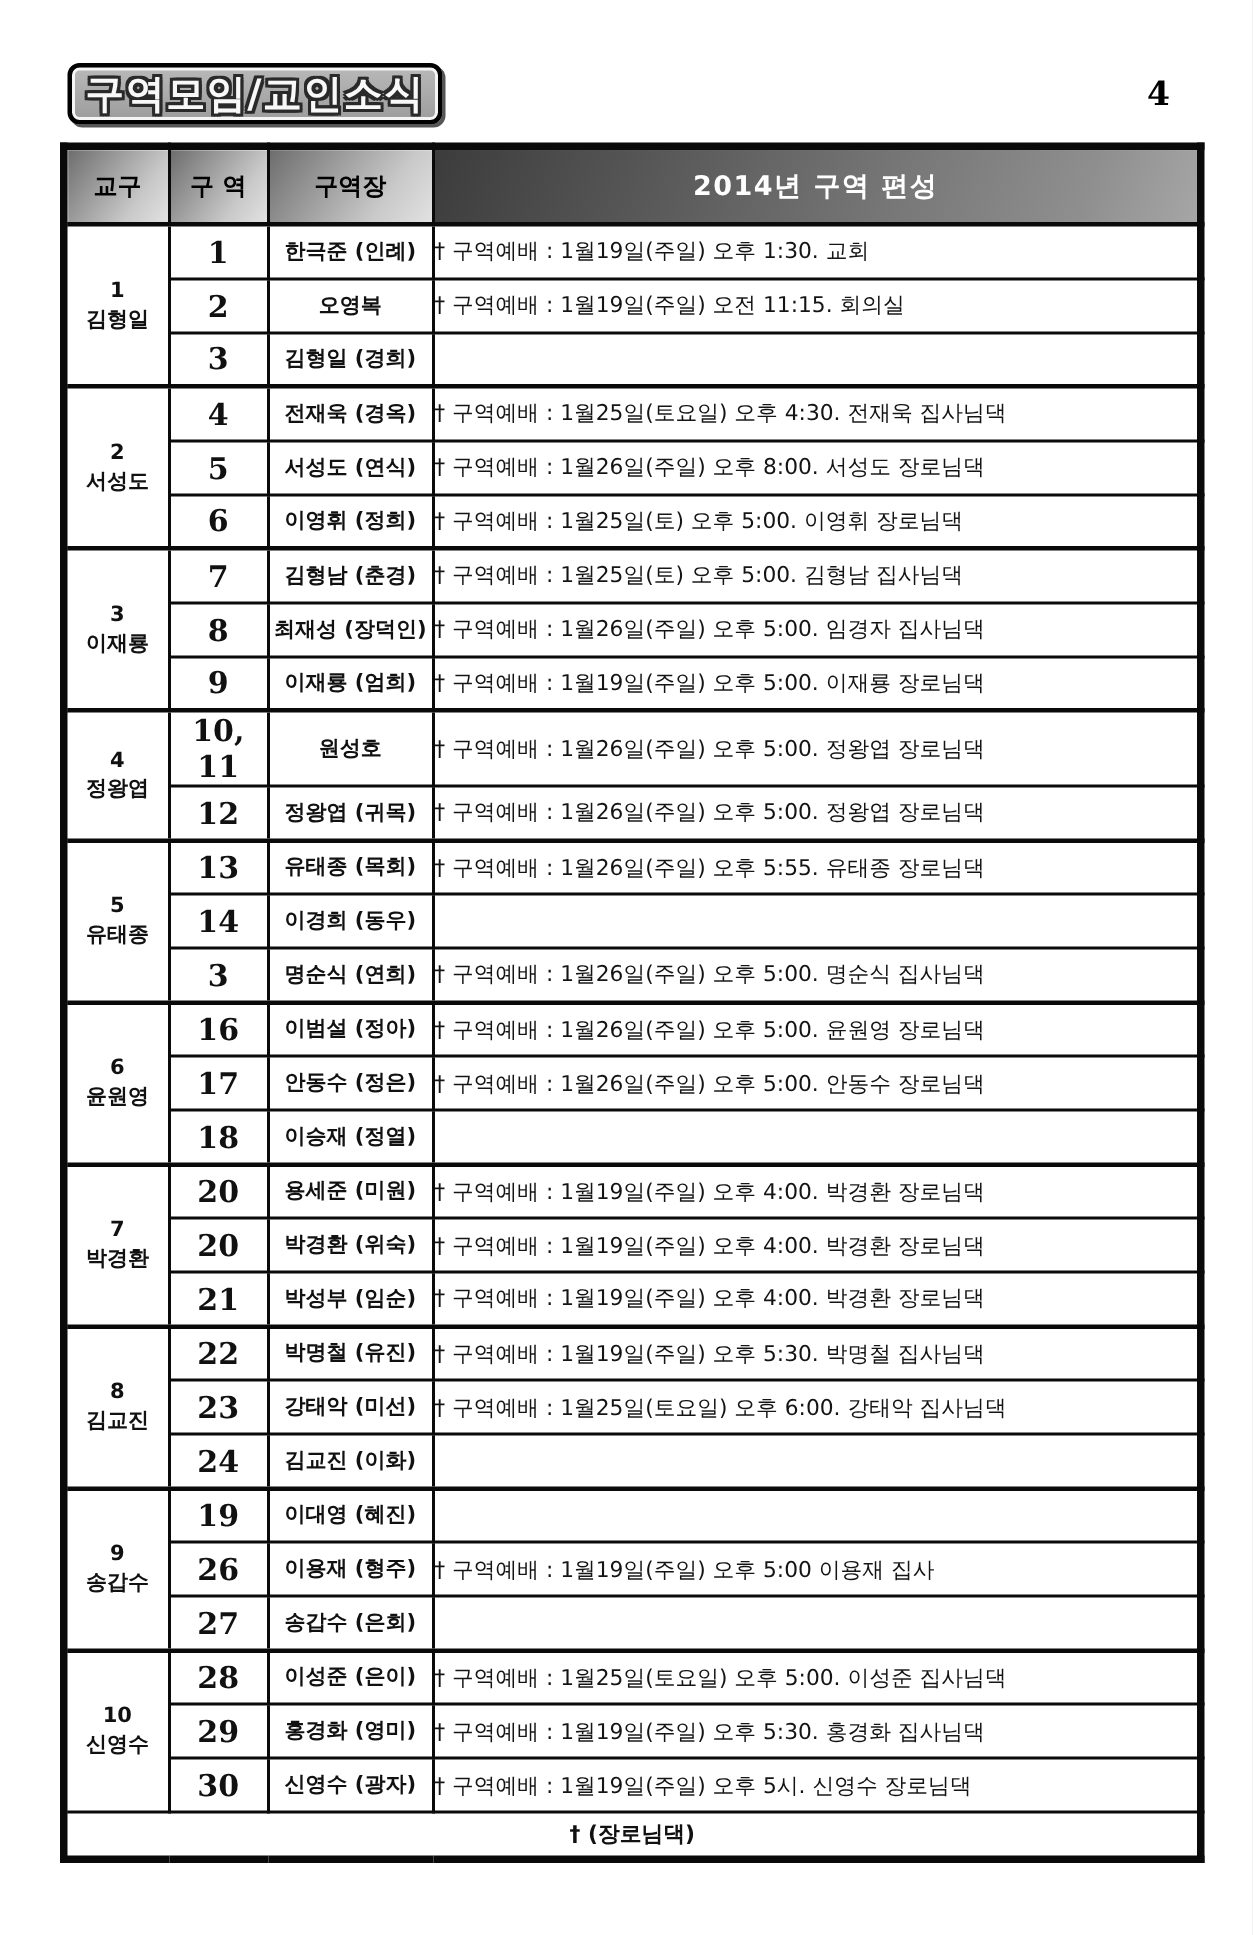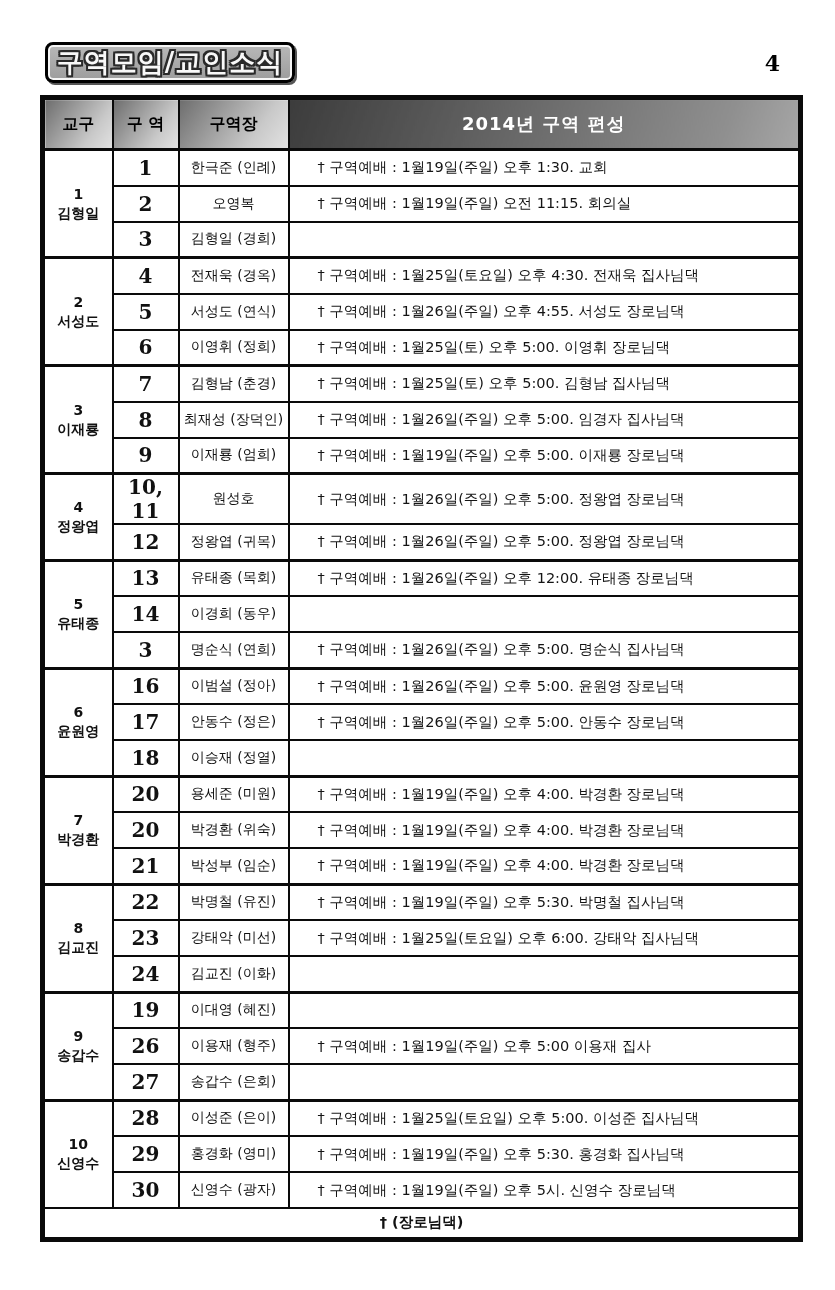--- a/index.html
+++ b/index.html
@@ -68,25 +68,25 @@
     padding:2px;
   }
   .parish-no { font-size:14px; font-weight:bold; }
   .parish-name { font-size:14px; font-weight:bold; }
   td.num-cell {
     text-align:center;
     font-family:"DejaVu Serif", serif;
     font-size:20px; font-weight:bold;
   }
   td.leader-cell {
-    text-align:center; font-weight:normal; font-size:14px;
+    text-align:center; font-weight:bold; font-size:14px;
     white-space:nowrap;
   }
   td.plan-cell {
-    font-size:14.5px; padding-left:28px; color:#141414;
+    font-size:14.5px; padding-left:0; color:#141414;
     white-space:nowrap; overflow:hidden;
   }
   tfoot td {
     height:31px; text-align:center; font-size:14.5px; font-weight:bold;
     border-top:3px solid #0a0a0a;
   }
 </style>
 </head>
 <body>
 
@@ -138,21 +138,21 @@
             <div class="parish-no">2</div>
             <div class="parish-name">서성도</div>
           </td>
           <td class="num-cell">4</td>
           <td class="leader-cell">전재욱 (경옥)</td>
           <td class="plan-cell">† 구역예배 : 1월25일(토요일) 오후 4:30.  전재욱 집사님댁</td>
         </tr>
         <tr>
           <td class="num-cell">5</td>
           <td class="leader-cell">서성도 (연식)</td>
-          <td class="plan-cell">† 구역예배 : 1월26일(주일) 오후 4:55.  서성도 장로님댁</td>
+          <td class="plan-cell">† 구역예배 : 1월26일(주일) 오후 8:00.  서성도 장로님댁</td>
         </tr>
         <tr>
           <td class="num-cell">6</td>
           <td class="leader-cell">이영휘 (정희)</td>
           <td class="plan-cell">† 구역예배 : 1월25일(토) 오후 5:00. 이영휘 장로님댁</td>
         </tr>
         <tr class="group-start">
           <td class="parish-cell" rowspan="3">
             <div class="parish-no">3</div>
             <div class="parish-name">이재룡</div>
@@ -185,21 +185,21 @@
           <td class="leader-cell">정왕엽 (귀목)</td>
           <td class="plan-cell">† 구역예배 : 1월26일(주일) 오후 5:00.  정왕엽 장로님댁</td>
         </tr>
         <tr class="group-start">
           <td class="parish-cell" rowspan="3">
             <div class="parish-no">5</div>
             <div class="parish-name">유태종</div>
           </td>
           <td class="num-cell">13</td>
           <td class="leader-cell">유태종 (목회)</td>
-          <td class="plan-cell">† 구역예배 : 1월26일(주일) 오후 12:00.  유태종 장로님댁</td>
+          <td class="plan-cell">† 구역예배 : 1월26일(주일) 오후 5:55.  유태종 장로님댁</td>
         </tr>
         <tr>
           <td class="num-cell">14</td>
           <td class="leader-cell">이경희 (동우)</td>
           <td class="plan-cell"></td>
         </tr>
         <tr>
           <td class="num-cell">3</td>
           <td class="leader-cell">명순식 (연희)</td>
           <td class="plan-cell">† 구역예배 : 1월26일(주일) 오후 5:00.  명순식 집사님댁</td>

